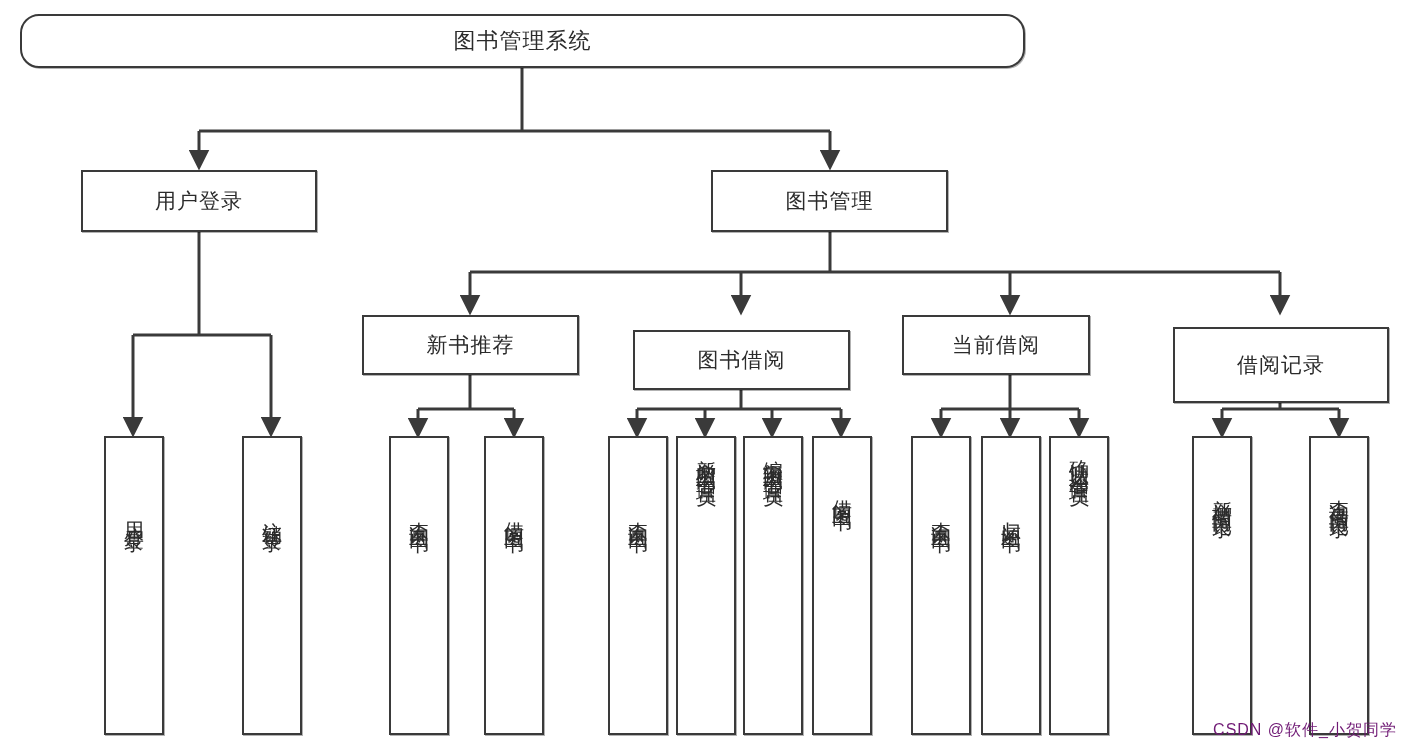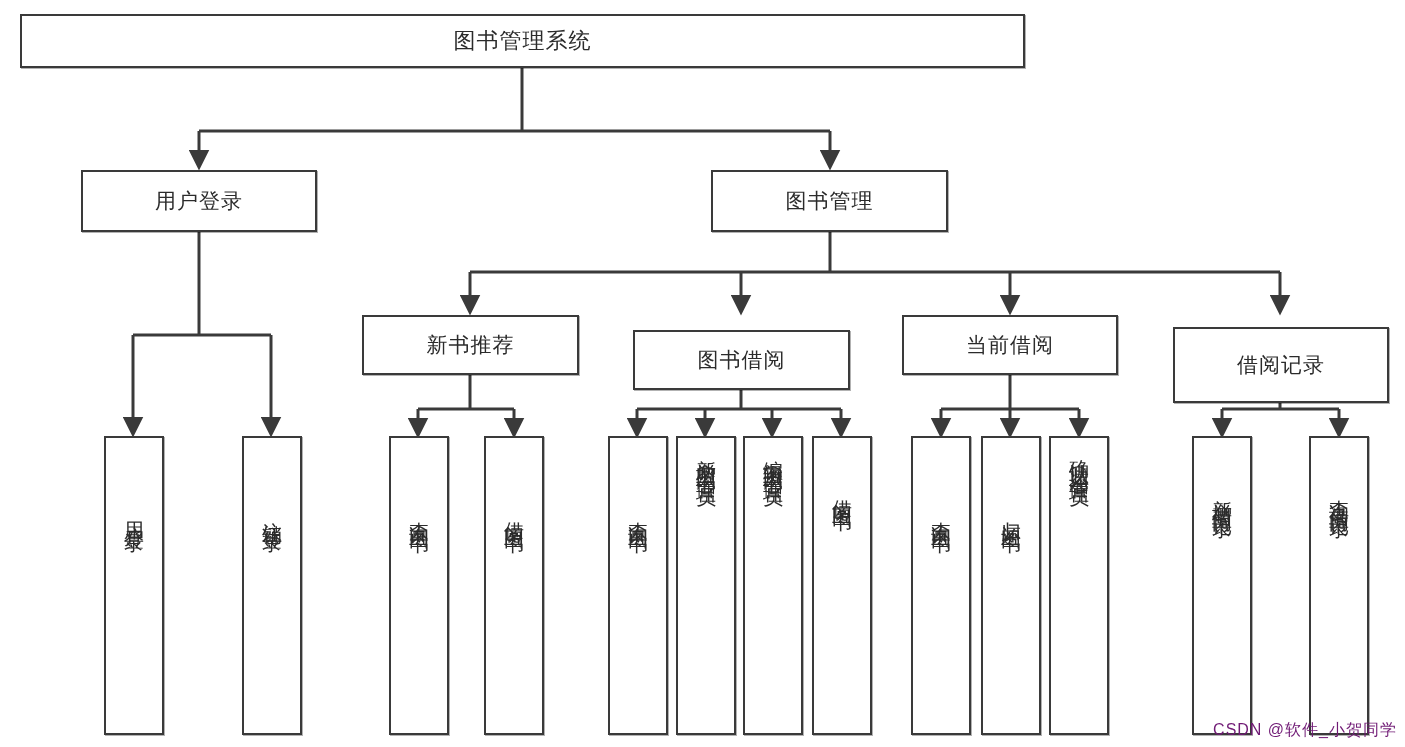--- a/index.html
+++ b/index.html
@@ -123,38 +123,38 @@
       <path d="M 1010 409 L 1010 428" marker-end="url(#arrow)"></path>
       <path d="M 1079 409 L 1079 428" marker-end="url(#arrow)"></path>
 
       <path d="M 1280 375 L 1280 409"></path>
       <path d="M 1222 409 L 1339 409"></path>
       <path d="M 1222 409 L 1222 428" marker-end="url(#arrow)"></path>
       <path d="M 1339 409 L 1339 428" marker-end="url(#arrow)"></path>
     </g>
   </svg>
 
-  <div class="node h root" style="left:20px; top:14px; width:1005px; height:54px;">
+  <div class="node h root" style="left:20px; top:14px; width:1005px; height:54px;border-radius:19px;">
     <span>图书管理系统</span>
   </div>
 
   <div class="node h" style="left:81px; top:170px; width:236px; height:62px;">
     <span>用户登录</span>
   </div>
   <div class="node h" style="left:362px; top:315px; width:217px; height:60px;">
     <span>新书推荐</span>
   </div>
 
   <div class="node h" style="left:711px; top:170px; width:237px; height:62px;">
     <span>图书管理</span>
   </div>
   <div class="node h" style="left:633px; top:315px; width:217px; height:60px;margin-top:15px;">
     <span>图书借阅</span>
   </div>
-  <div class="node h" style="left:902px; top:315px; width:216px; height:60px;">
+  <div class="node h" style="left:902px; top:315px; width:188px; height:60px;">
     <span>当前借阅</span>
   </div>
   <div class="node h" style="left:1173px; top:327px; width:216px; height:76px;">
     <span>借阅记录</span>
   </div>
 
   <div class="node v" style="left:104px; top:436px; width:60px; height:299px;">
     <span class="vtext mid">用户登录</span>
   </div>
   <div class="node v" style="left:242px; top:436px; width:60px; height:299px;">

